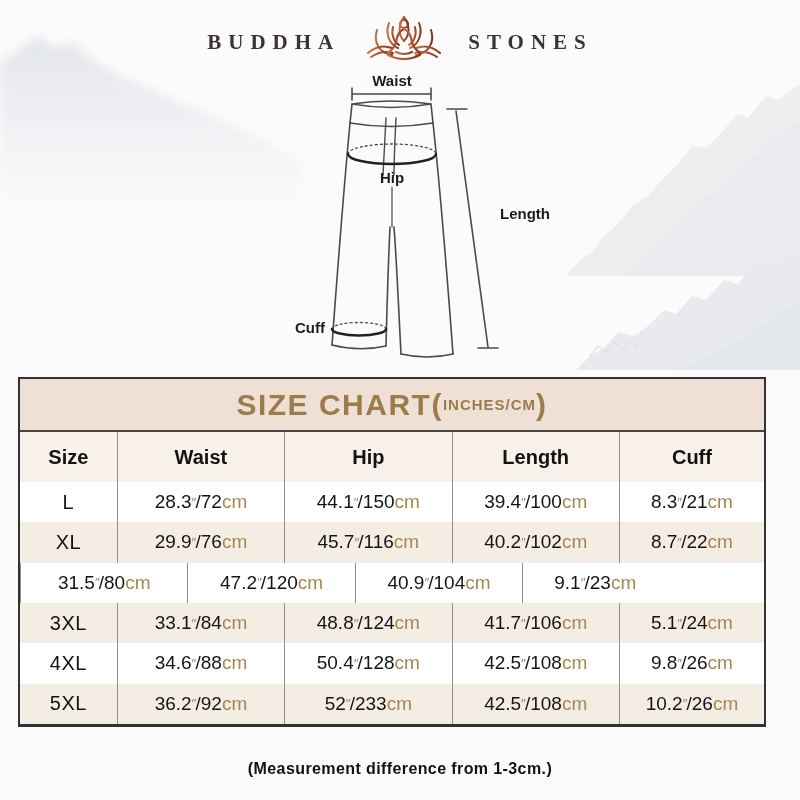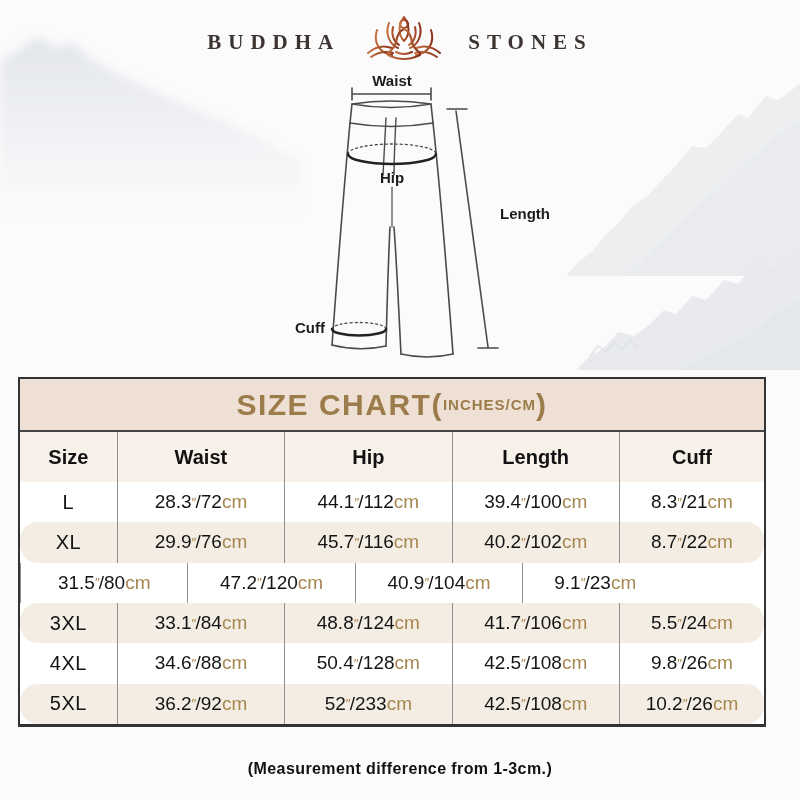--- a/index.html
+++ b/index.html
@@ -41,21 +41,21 @@
     font-size:30px;font-weight:bold;letter-spacing:1.5px;color:#9c7c4a;
   }
   .title-units{
     font-size:15px;font-weight:bold;letter-spacing:1px;color:#9c7c4a;
   }
   .header-row{
     height:50px;flex:0 0 50px;background:#f7f1e9;display:flex;
   }
   .tbody{flex:1;display:flex;flex-direction:column;}
   .trow{flex:1;display:flex;background:#ffffff;}
-  .trow.alt{background:#f4ede4;border-radius:18px;}
+  .trow.alt{background:#f4ede4;}
   .cell{
     display:flex;align-items:center;justify-content:center;box-sizing:border-box;
   }
   .c0{width:13%;} .c1{width:22.5%;} .c2{width:22.5%;} .c3{width:22.5%;} .c4{width:19.5%;}
   .header-row .cell{font-size:20px;font-weight:bold;color:#121212;}
   .cell:not(.c0){border-left:1px solid #8f8f8f;}
   .sizecell{font-size:20px;font-weight:500;color:#141414;letter-spacing:.5px;}
   .valcell{font-size:19px;color:#141414;}
   .valcell .num{color:#141414;}
   .valcell .unit{color:#a5874f;}
@@ -188,21 +188,21 @@
           <div class="cell c0 sizecell">L</div>
           <div class="cell c1 valcell">
             <span class="num">28.3</span>
             <span class="unit mark">″</span>
             <span class="num">/72</span>
             <span class="unit">cm</span>
           </div>
           <div class="cell c2 valcell">
             <span class="num">44.1</span>
             <span class="unit mark">″</span>
-            <span class="num">/112</span>
+            <span class="num">/150</span>
             <span class="unit">cm</span>
           </div>
           <div class="cell c3 valcell">
             <span class="num">39.4</span>
             <span class="unit mark">″</span>
             <span class="num">/100</span>
             <span class="unit">cm</span>
           </div>
           <div class="cell c4 valcell">
             <span class="num">8.3</span>
@@ -278,21 +278,21 @@
             <span class="num">/124</span>
             <span class="unit">cm</span>
           </div>
           <div class="cell c3 valcell">
             <span class="num">41.7</span>
             <span class="unit mark">″</span>
             <span class="num">/106</span>
             <span class="unit">cm</span>
           </div>
           <div class="cell c4 valcell">
-            <span class="num">5.5</span>
+            <span class="num">5.1</span>
             <span class="unit mark">″</span>
             <span class="num">/24</span>
             <span class="unit">cm</span>
           </div>
         </div>
         <div class="trow">
           <div class="cell c0 sizecell">4XL</div>
           <div class="cell c1 valcell">
             <span class="num">34.6</span>
             <span class="unit mark">″</span>

